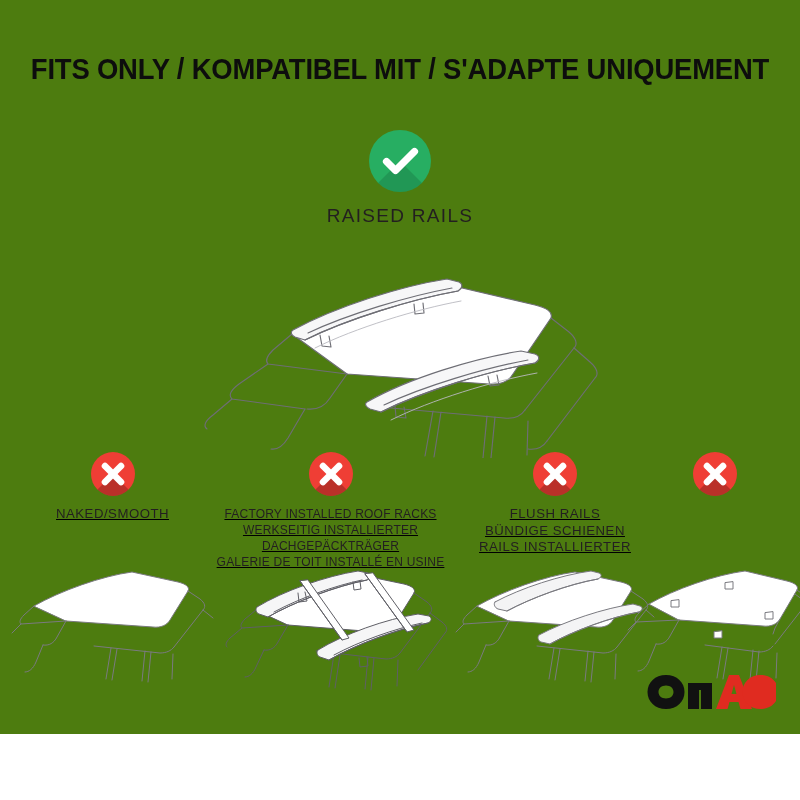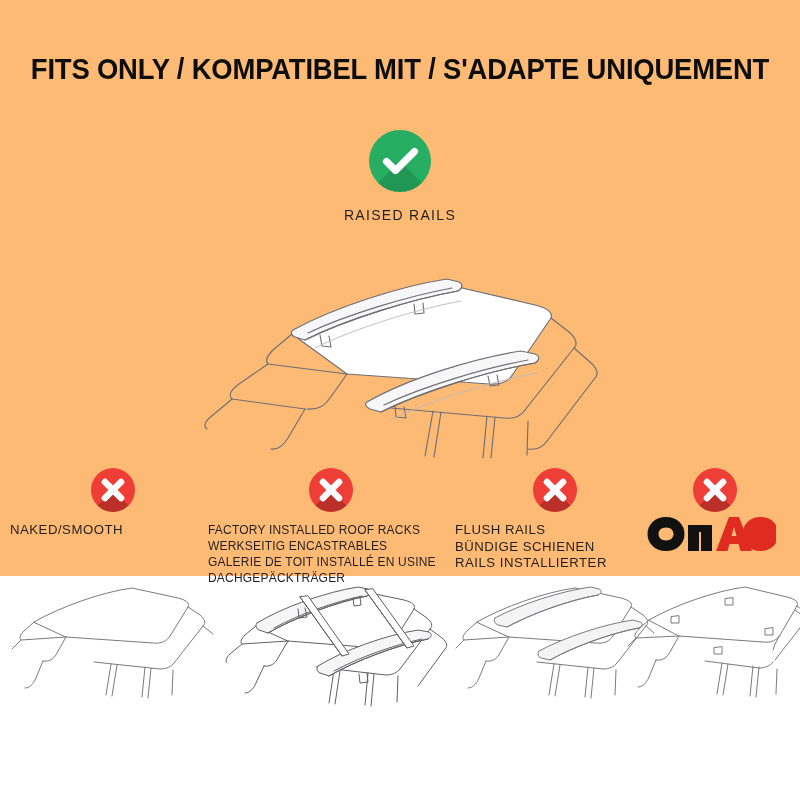--- a/index.html
+++ b/index.html
@@ -6,22 +6,22 @@
   * { box-sizing: border-box; }
   html, body {
     margin: 0; padding: 0;
     width: 800px; height: 800px;
     background: #ffffff;
     font-family: "Liberation Sans", "DejaVu Sans", sans-serif;
     overflow: hidden;
   }
   #page {
     position: relative;
-    width: 800px; height: 576px;
-    background: #fdba74;
+    width: 800px; height: 734px;
+    background: #4d7c0f;
   }
 
   
   .header-title {
     position: absolute;
     left: 0; top: 52px;
     width: 800px;
     text-align: center;
     font-family: "Liberation Sans Narrow", "Liberation Sans", sans-serif;
     font-weight: bold;
@@ -58,21 +58,21 @@
     pointer-events: none;
   }
   .badge.green .shadow { background: rgba(0,0,0,0.13); }
   .badge.red   .shadow { background: rgba(0,0,0,0.22); }
   .badge svg { position: absolute; left: 0; top: 0; width: 100%; height: 100%; }
 
   .badge.small { width: 44px; height: 44px; }
 
   .caption {
     margin-top: 14px;
-    font-size: 14px;
+    font-size: 19px;
     line-height: 19.5px;
     letter-spacing: 1.3px;
     color: #231f20;
     font-weight: 400;
   }
   .caption div { white-space: nowrap; }
 
   
   .main-illo {
     position: absolute;
@@ -81,22 +81,23 @@
   }
 
   
   .cols {
     position: absolute;
     left: 0; top: 452px;
     width: 800px; height: 250px;
   }
   .col {
     position: absolute;
-    top: 16px;
-    text-align: left;
+    top: 0;
+    text-align: center;
+    text-decoration: underline;
   }
   .col-0 { left: 10px;  width: 205px; }
   .col-1 { left: 208px; width: 245px; }
   .col-2 { left: 455px; width: 200px; }
   .col-3 { left: 640px; width: 150px; }
 
   .col .badge { margin: 0 auto; }
   .col-caption {
     margin-top: 10px;
     font-size: 13.2px;
@@ -232,23 +233,23 @@
         <div class="shadow"></div>
         <svg viewBox="0 0 44 44" xmlns="http://www.w3.org/2000/svg" aria-hidden="true">
           <g stroke="#ffffff" stroke-width="6.6" stroke-linecap="round">
             <line x1="14" y1="14" x2="30" y2="30"></line>
             <line x1="30" y1="14" x2="14" y2="30"></line>
           </g>
         </svg>
       </div>
       <div class="col-caption">
         <div>FACTORY INSTALLED ROOF RACKS</div>
-        <div>WERKSEITIG ENCASTRABLES</div>
+        <div>WERKSEITIG INSTALLIERTER</div>
+        <div>DACHGEPÄCKTRÄGER</div>
         <div>GALERIE DE TOIT INSTALLÉ EN USINE</div>
-        <div>DACHGEPÄCKTRÄGER</div>
       </div>
       <div class="col-illo" style="top:110px;height:135px;">
         <svg viewBox="0 0 245 135" xmlns="http://www.w3.org/2000/svg" aria-hidden="true">
           <g fill="none" stroke="#5f5f66" stroke-width="1" stroke-linecap="round" stroke-linejoin="round">
 
             <path d="M48 48 C74 32 116 17 148 12 L196 22 C204 24 208 27 206 31
                      L186 63 C183 68 177 71 169 70 L80 63 Z" fill="#ffffff"></path>
             <path d="M48 48 L37 57 C33 61 32 64 34 66 L80 63"></path>
             <path d="M80 63 L70 80 C67 86 62 89 56 88"></path>
             <path d="M34 66 L22 76 C18 80 17 83 19 85"></path>

